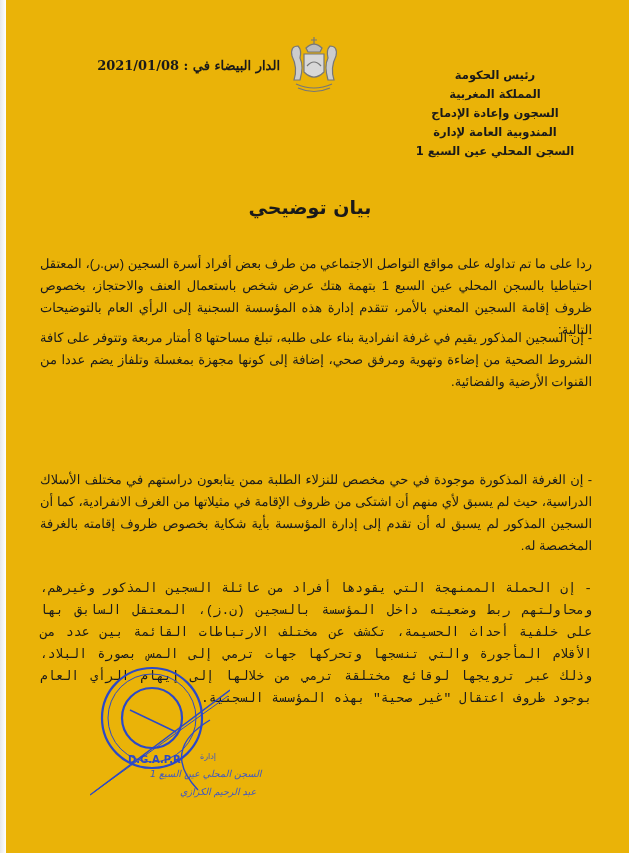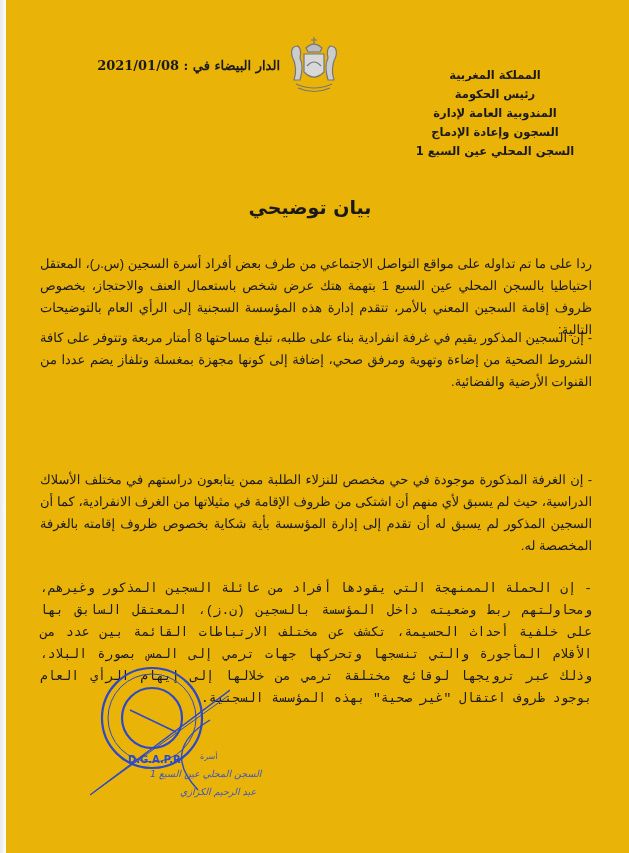--- a/index.html
+++ b/index.html
@@ -36,24 +36,24 @@
       <path d="M18 20 L38 20 L38 38 Q28 48 18 38 Z" fill="#d8d8d8"></path>
       <path d="M21 32 Q28 24 35 32"></path>
       <path d="M6 22 Q4 12 12 12 Q16 16 14 24 Q18 32 14 46 L8 46 Q12 34 6 22Z" fill="#ccc"></path>
       <path d="M50 22 Q52 12 44 12 Q40 16 42 24 Q38 32 42 46 L48 46 Q44 34 50 22Z" fill="#ccc"></path>
       <path d="M10 50 Q28 58 46 50"></path>
       <path d="M12 54 Q28 61 44 54"></path>
     </g>
   </svg>
 
   <div class="header-block">
+    <div>رئيس الحكومة</div>
     <div>المملكة المغربية</div>
-    <div>رئيس الحكومة</div>
+    <div>السجون وإعادة الإدماج</div>
     <div>المندوبية العامة لإدارة</div>
-    <div>السجون وإعادة الإدماج</div>
     <div>السجن المحلي عين السبع 1</div>
   </div>
 
   <div class="title">بيان توضيحي</div>
 
   <div class="para p1">ردا على ما تم تداوله على مواقع التواصل الاجتماعي من طرف بعض أفراد أسرة السجين (س.ر)، المعتقل احتياطيا بالسجن المحلي عين السبع 1 بتهمة هتك عرض شخص باستعمال العنف والاحتجاز، بخصوص ظروف إقامة السجين المعني بالأمر، تتقدم إدارة هذه المؤسسة السجنية إلى الرأي العام بالتوضيحات التالية:</div>
   <div class="para p2">- إن السجين المذكور يقيم في غرفة انفرادية بناء على طلبه، تبلغ مساحتها 8 أمتار مربعة وتتوفر على كافة الشروط الصحية من إضاءة وتهوية ومرفق صحي، إضافة إلى كونها مجهزة بمغسلة وتلفاز يضم عددا من القنوات الأرضية والفضائية.</div>
   <div class="para p3">- إن الغرفة المذكورة موجودة في حي مخصص للنزلاء الطلبة ممن يتابعون دراستهم في مختلف الأسلاك الدراسية، حيث لم يسبق لأي منهم أن اشتكى من ظروف الإقامة في مثيلاتها من الغرف الانفرادية، كما أن السجين المذكور لم يسبق له أن تقدم إلى إدارة المؤسسة بأية شكاية بخصوص ظروف إقامته بالغرفة المخصصة له.</div>
   <div class="para p4">- إن الحملة الممنهجة التي يقودها أفراد من عائلة السجين المذكور وغيرهم، ومحاولتهم ربط وضعيته داخل المؤسسة بالسجين (ن.ز)، المعتقل السابق بها على خلفية أحداث الحسيمة، تكشف عن مختلف الارتباطات القائمة بين عدد من الأقلام المأجورة والتي تنسجها وتحركها جهات ترمي إلى المس بصورة البلاد، وذلك عبر ترويجها لوقائع مختلقة ترمي من خلالها إلى إيهام الرأي العام بوجود ظروف اعتقال "غير صحية" بهذه المؤسسة السجنية.</div>
 
@@ -63,16 +63,16 @@
       <circle cx="62" cy="58" r="44" stroke-width="1"></circle>
       <circle cx="62" cy="58" r="30"></circle>
       <path d="M40 50 L86 72" stroke-width="1.5"></path>
       <path d="M0 135 L140 30" stroke-width="1.4"></path>
       <path d="M4 132 L138 36" stroke-width="1"></path>
       <path d="M120 60 Q70 90 108 130" stroke-width="1.4"></path>
     </g>
     <text x="38" y="103" font-size="10" font-family="DejaVu Sans, sans-serif" fill="#2b49c9" font-weight="bold">D.G.A.P.R</text>
   </svg>
 
-  <div class="sig-title">أسرة</div>
+  <div class="sig-title">إدارة</div>
   <div class="sig-line1">السجن المحلي عين السبع 1</div>
   <div class="sig-line2">عبد الرحيم الكزازي</div>
 </div>
 
 </body></html>

